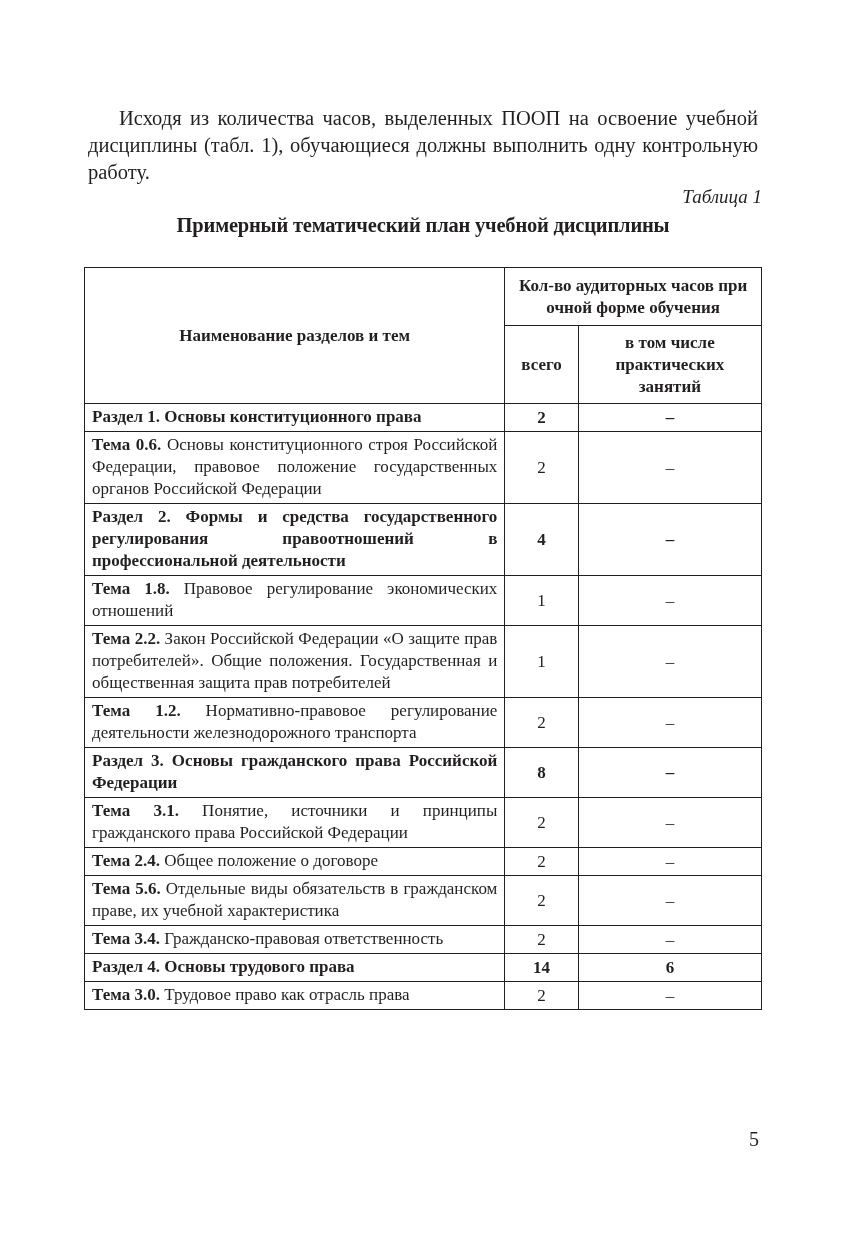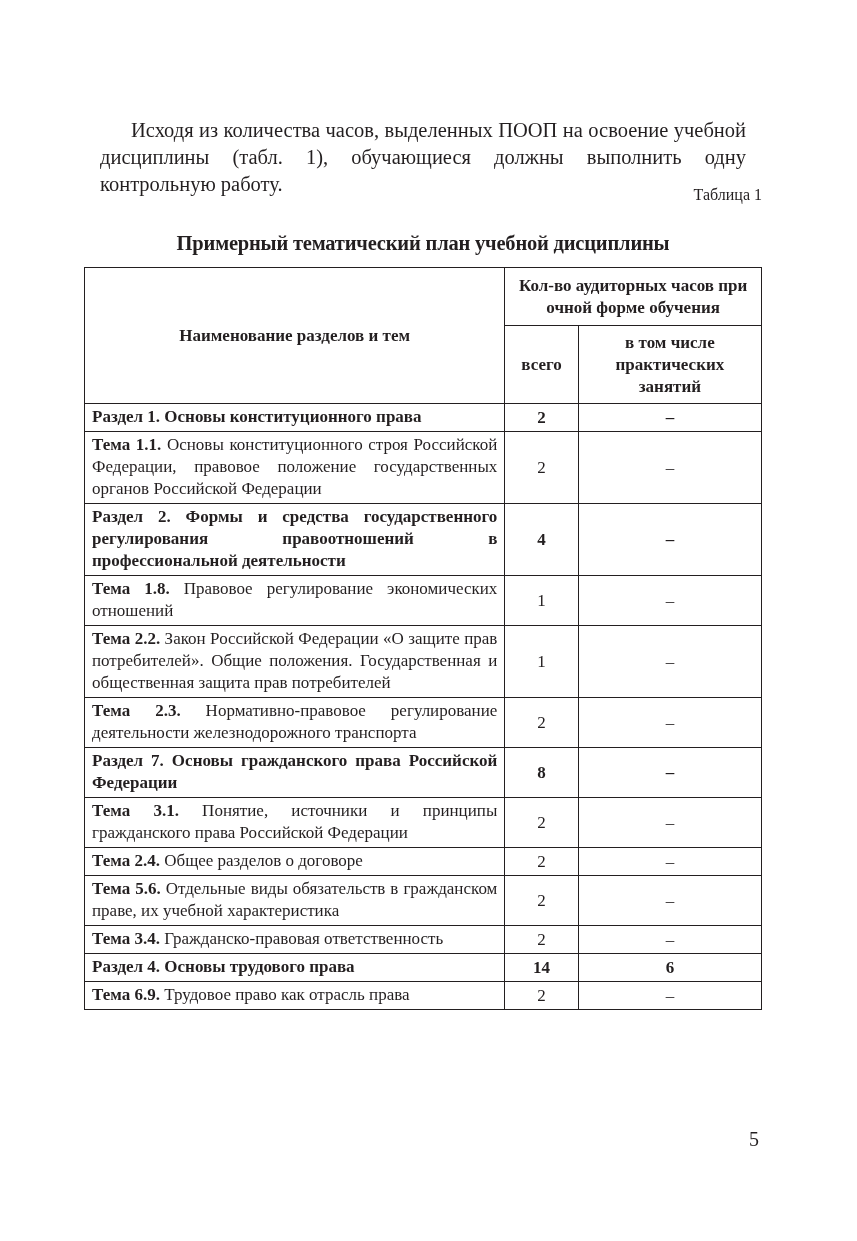--- a/index.html
+++ b/index.html
@@ -1,23 +1,23 @@
 <!DOCTYPE html>
 <html><head>
 <meta charset="utf-8">
 <style>
   html, body { margin: 0; padding: 0; background: #ffffff; }
   body { width: 857px; height: 1241px; position: relative; overflow: hidden;
          font-family: "Liberation Serif", "DejaVu Serif", serif; color: #231f20; }
   .intro { position: absolute; left: 84px; top: 101px; width: 678px;
            font-size: 20.5px; line-height: 27px; text-align: justify; }
-  .intro p { margin: 16px; text-indent: 31px; }
-  .table-label { position: absolute; right: 95px; top: 186px; font-size: 16px; }
+  .intro p { margin: 4px; text-indent: 31px; }
+  .table-label { position: absolute; right: 95px; top: 186px; font-style: italic; font-size: 19px; }
   .title { position: absolute; left: 84px; top: 212px; width: 678px; text-align: center;
-           font-weight: bold; font-size: 20.5px; line-height: 27px; letter-spacing: -0.2px; margin-top: 18px; }
+           font-weight: bold; font-size: 20.5px; line-height: 27px; letter-spacing: -0.2px; }
   table.plan { position: absolute; left: 84px; top: 267px; width: 678px;
                border-collapse: collapse; font-size: 17px; line-height: 22px; }
   table.plan td, table.plan th { border: 1.3px solid #231f20; }
   table.plan th { font-weight: bold; text-align: center; vertical-align: middle; padding: 2px 16px; }
   table.plan td.name { padding: 2px 7px 3px 7px; text-align: justify; vertical-align: top; }
   table.plan td.num { text-align: center; vertical-align: middle; }
   tr.section td { font-weight: bold; }
   .lbl { font-weight: bold; }
   .page-num { position: absolute; left: 749px; top: 1128px; font-size: 20px; }
 </style>
@@ -50,75 +50,75 @@
       <th style="padding:2px 26px">в том числе практических занятий</th>
     </tr>
   </thead>
   <tbody id="plan-body">
       <tr class="section">
         <td class="name"><span class="lbl">Раздел 1. Основы конституционного права</span></td>
         <td class="num">2</td>
         <td class="num">–</td>
       </tr>
       <tr class="topic">
-        <td class="name"><span class="lbl">Тема 1.1.</span> <span>Основы конституционного строя Российской Федерации, правовое положение государственных органов Российской Федерации</span></td>
+        <td class="name"><span class="lbl">Тема 0.6.</span> <span>Основы конституционного строя Российской Федерации, правовое положение государственных органов Российской Федерации</span></td>
         <td class="num">2</td>
         <td class="num">–</td>
       </tr>
       <tr class="section">
         <td class="name"><span class="lbl">Раздел 2. Формы и средства государственного регулирования правоотношений в профессиональной деятельности</span></td>
         <td class="num">4</td>
         <td class="num">–</td>
       </tr>
       <tr class="topic">
         <td class="name"><span class="lbl">Тема 1.8.</span> <span>Правовое регулирование экономических отношений</span></td>
         <td class="num">1</td>
         <td class="num">–</td>
       </tr>
       <tr class="topic">
         <td class="name"><span class="lbl">Тема 2.2.</span> <span>Закон Российской Федерации «О защите прав потребителей». Общие положения. Государственная и общественная защита прав потребителей</span></td>
         <td class="num">1</td>
         <td class="num">–</td>
       </tr>
       <tr class="topic">
-        <td class="name"><span class="lbl">Тема 2.3.</span> <span>Нормативно-правовое регулирование деятельности железнодорожного транспорта</span></td>
+        <td class="name"><span class="lbl">Тема 1.2.</span> <span>Нормативно-правовое регулирование деятельности железнодорожного транспорта</span></td>
         <td class="num">2</td>
         <td class="num">–</td>
       </tr>
       <tr class="section">
-        <td class="name"><span class="lbl">Раздел 7. Основы гражданского права Российской Федерации</span></td>
+        <td class="name"><span class="lbl">Раздел 3. Основы гражданского права Российской Федерации</span></td>
         <td class="num">8</td>
         <td class="num">–</td>
       </tr>
       <tr class="topic">
         <td class="name"><span class="lbl">Тема 3.1.</span> <span>Понятие, источники и принципы гражданского права Российской Федерации</span></td>
         <td class="num">2</td>
         <td class="num">–</td>
       </tr>
       <tr class="topic">
-        <td class="name"><span class="lbl">Тема 2.4.</span> <span>Общее разделов о договоре</span></td>
+        <td class="name"><span class="lbl">Тема 2.4.</span> <span>Общее положение о договоре</span></td>
         <td class="num">2</td>
         <td class="num">–</td>
       </tr>
       <tr class="topic">
         <td class="name"><span class="lbl">Тема 5.6.</span> <span>Отдельные виды обязательств в гражданском праве, их учебной характеристика</span></td>
         <td class="num">2</td>
         <td class="num">–</td>
       </tr>
       <tr class="topic">
         <td class="name"><span class="lbl">Тема 3.4.</span> <span>Гражданско-правовая ответственность</span></td>
         <td class="num">2</td>
         <td class="num">–</td>
       </tr>
       <tr class="section">
         <td class="name"><span class="lbl">Раздел 4. Основы трудового права</span></td>
         <td class="num">14</td>
         <td class="num">6</td>
       </tr>
       <tr class="topic">
-        <td class="name"><span class="lbl">Тема 6.9.</span> <span>Трудовое право как отрасль права</span></td>
+        <td class="name"><span class="lbl">Тема 3.0.</span> <span>Трудовое право как отрасль права</span></td>
         <td class="num">2</td>
         <td class="num">–</td>
       </tr>
     </tbody>
 </table>
 
 <div class="page-num">5</div>
 
 </body></html>

